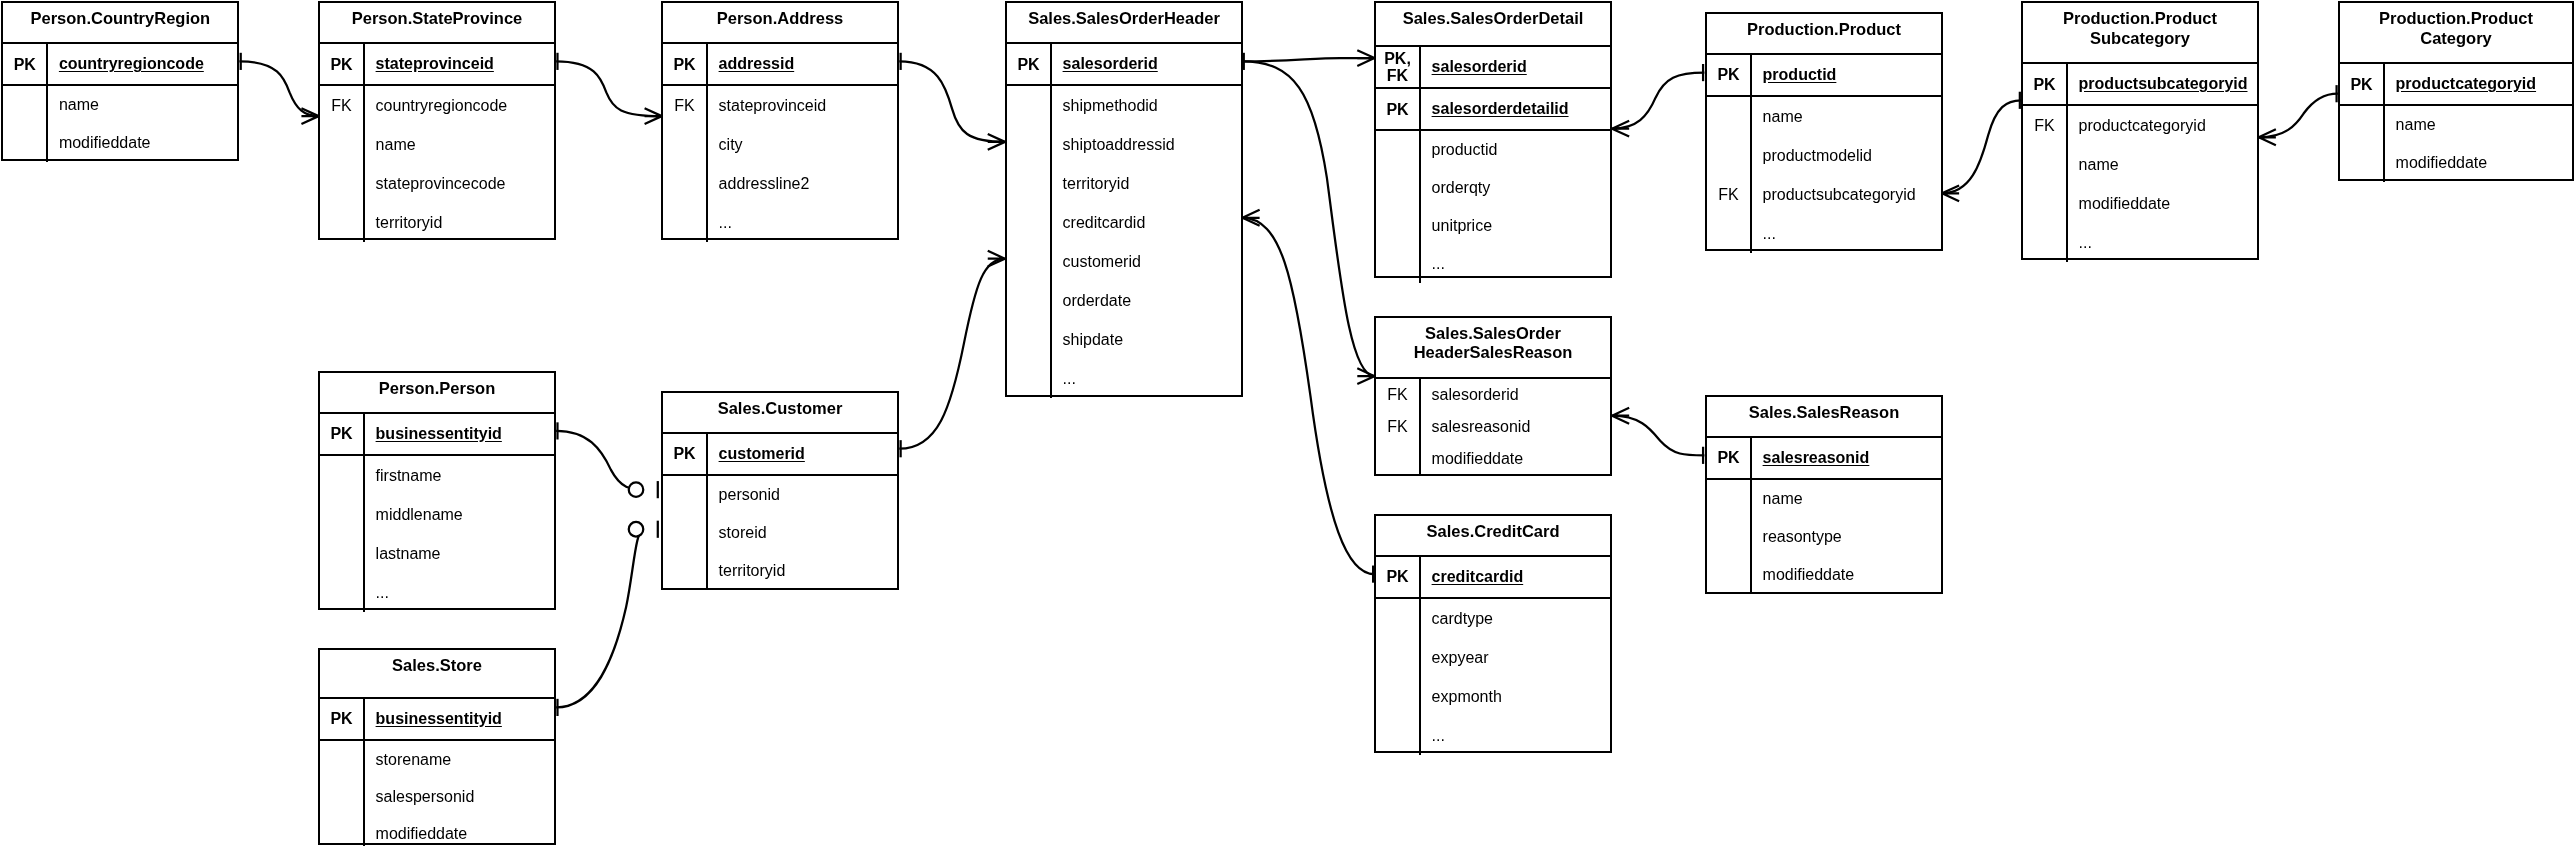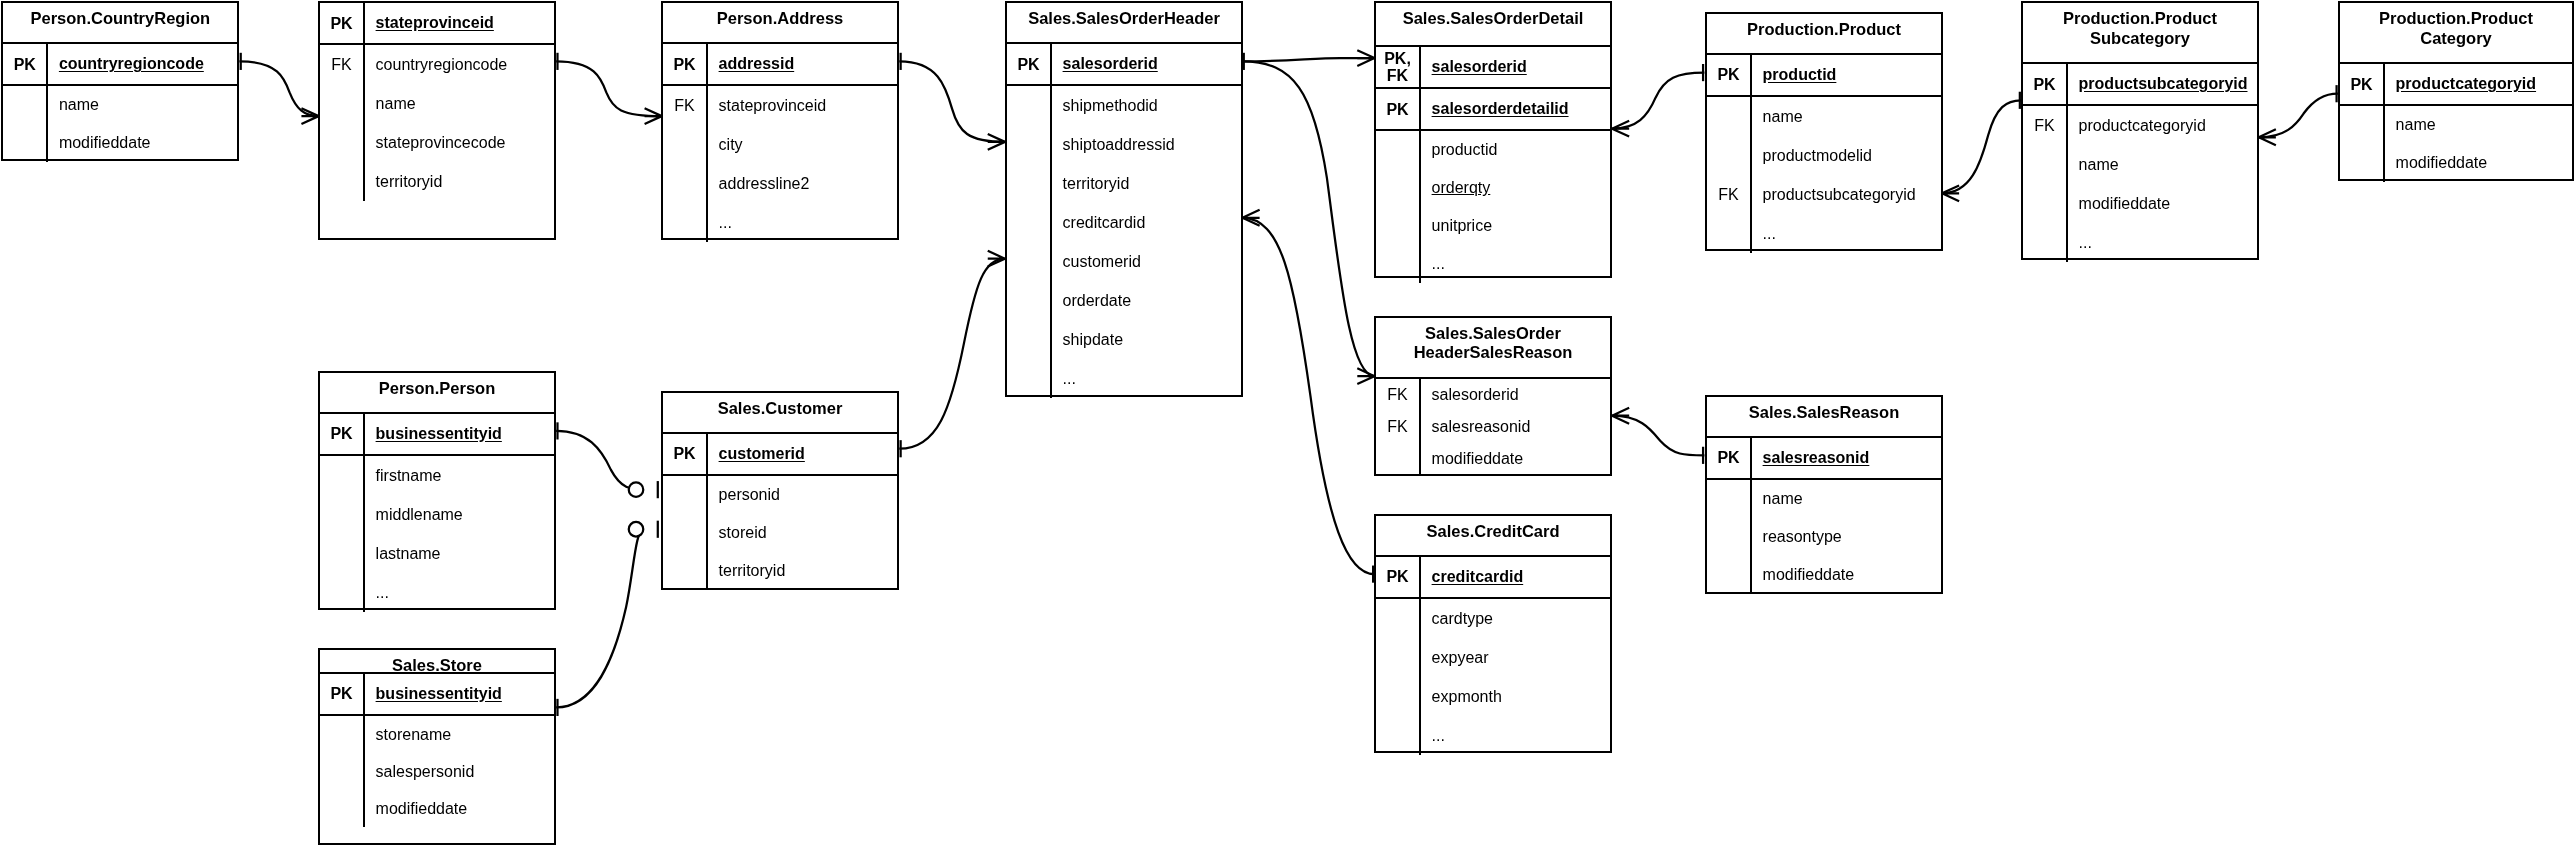--- a/index.html
+++ b/index.html
@@ -136,20 +136,21 @@
           <div class="kcell" style="height: 38px;"></div>
           <div class="fcell" style="height: 38px;">name</div>
         </div>
         <div class="row attrrow">
           <div class="kcell" style="height: 38px;"></div>
           <div class="fcell" style="height: 38px;">modifieddate</div>
         </div>
       </div>
     </div>
     <div class="entity" style="left: 318px; top: 1.3px; width: 238px; height: 239px;">
+      <div class="ent-title" style="height: 41px;">Person.StateProvince</div>
       <div class="ent-body">
         <div class="row keyrow keysep">
           <div class="kcell bold" style="height: 40px;">PK</div>
           <div class="fcell pk" style="height: 40px;">stateprovinceid</div>
         </div>
         <div class="row attrrow">
           <div class="kcell" style="height: 39px;">FK</div>
           <div class="fcell" style="height: 39px;">countryregioncode</div>
         </div>
         <div class="row attrrow">
@@ -243,21 +244,21 @@
         <div class="row keyrow keysep">
           <div class="kcell bold" style="height: 40px;">PK</div>
           <div class="fcell pk" style="height: 40px;">salesorderdetailid</div>
         </div>
         <div class="row attrrow">
           <div class="kcell" style="height: 38px;"></div>
           <div class="fcell" style="height: 38px;">productid</div>
         </div>
         <div class="row attrrow">
           <div class="kcell" style="height: 38px;"></div>
-          <div class="fcell" style="height: 38px; text-decoration: underline;">orderqty</div>
+          <div class="fcell" style="height: 38px;">orderqty</div>
         </div>
         <div class="row attrrow">
           <div class="kcell" style="height: 38px;"></div>
           <div class="fcell" style="height: 38px;">unitprice</div>
         </div>
         <div class="row attrrow">
           <div class="kcell" style="height: 38px;"></div>
           <div class="fcell" style="height: 38px;">...</div>
         </div>
       </div>
@@ -371,21 +372,21 @@
           <div class="kcell" style="height: 38px;"></div>
           <div class="fcell" style="height: 38px;">storeid</div>
         </div>
         <div class="row attrrow">
           <div class="kcell" style="height: 38px;"></div>
           <div class="fcell" style="height: 38px;">territoryid</div>
         </div>
       </div>
     </div>
     <div class="entity" style="left: 318px; top: 648px; width: 238px; height: 197px;">
-      <div class="ent-title" style="height: 24px;">Sales.Store</div>
+      <div class="ent-title" style="height: 49px;">Sales.Store</div>
       <div class="ent-body">
         <div class="row keyrow keysep">
           <div class="kcell bold" style="height: 40px;">PK</div>
           <div class="fcell pk" style="height: 40px;">businessentityid</div>
         </div>
         <div class="row attrrow">
           <div class="kcell" style="height: 37px;"></div>
           <div class="fcell" style="height: 37px;">storename</div>
         </div>
         <div class="row attrrow">

